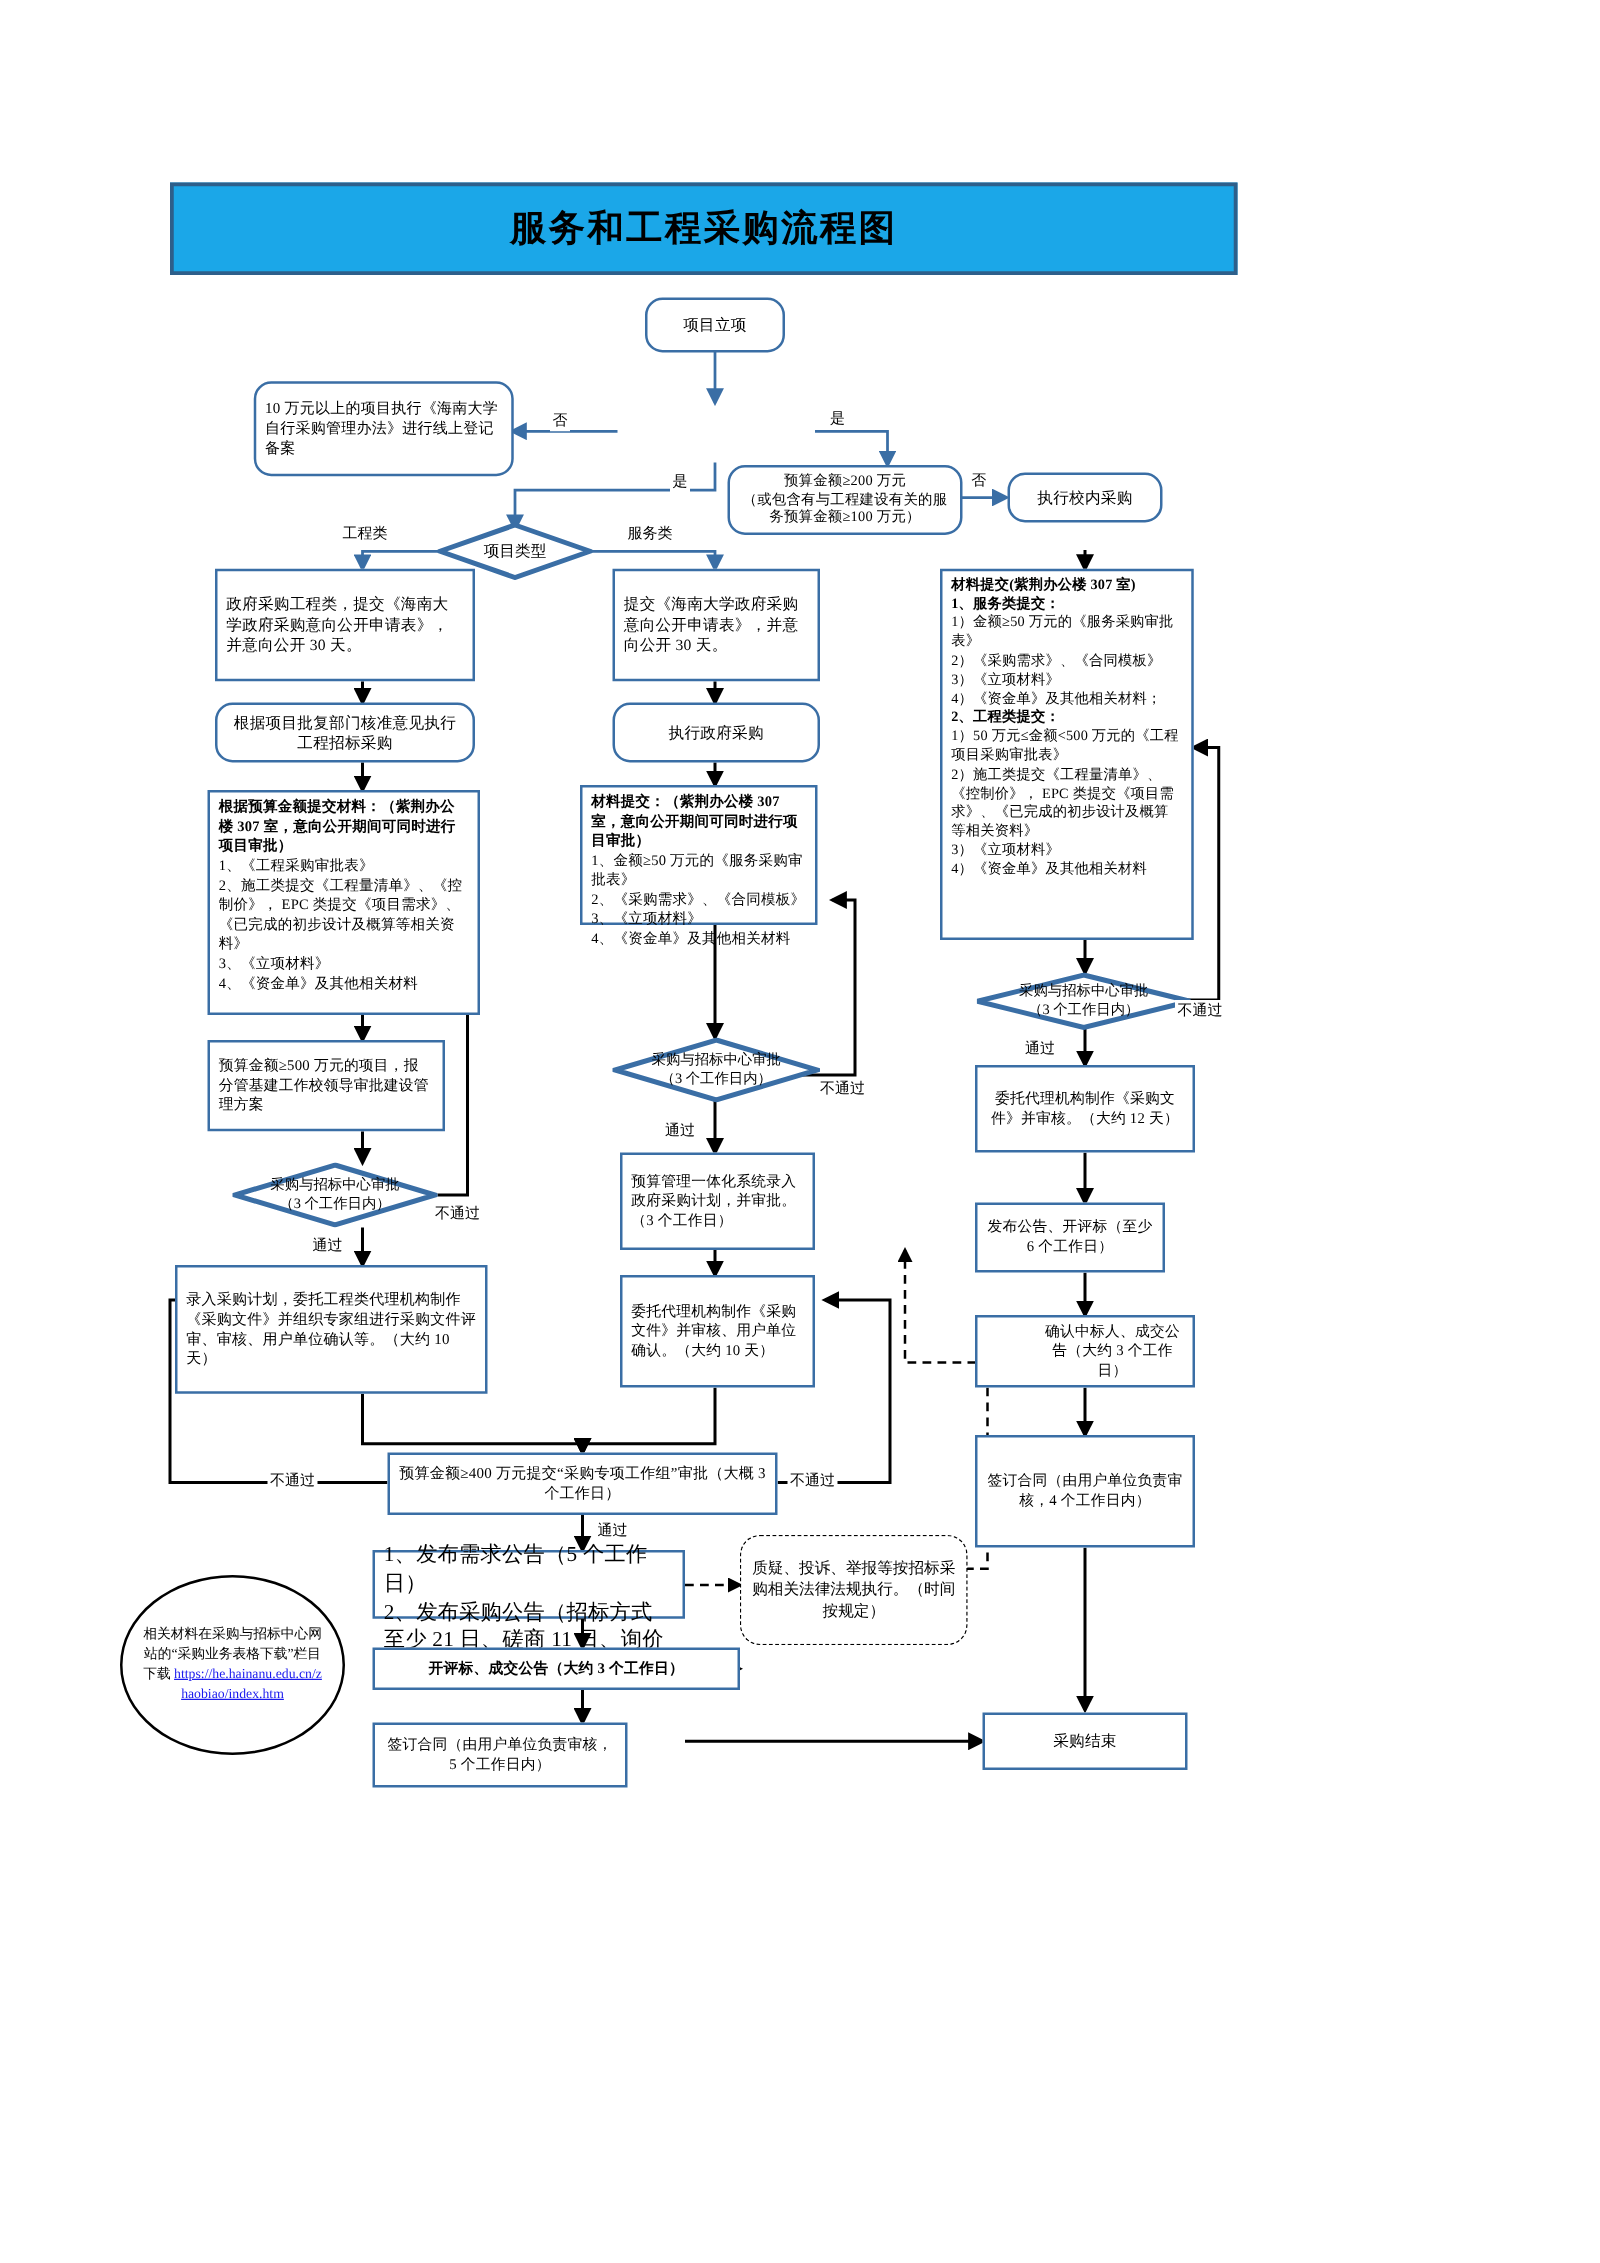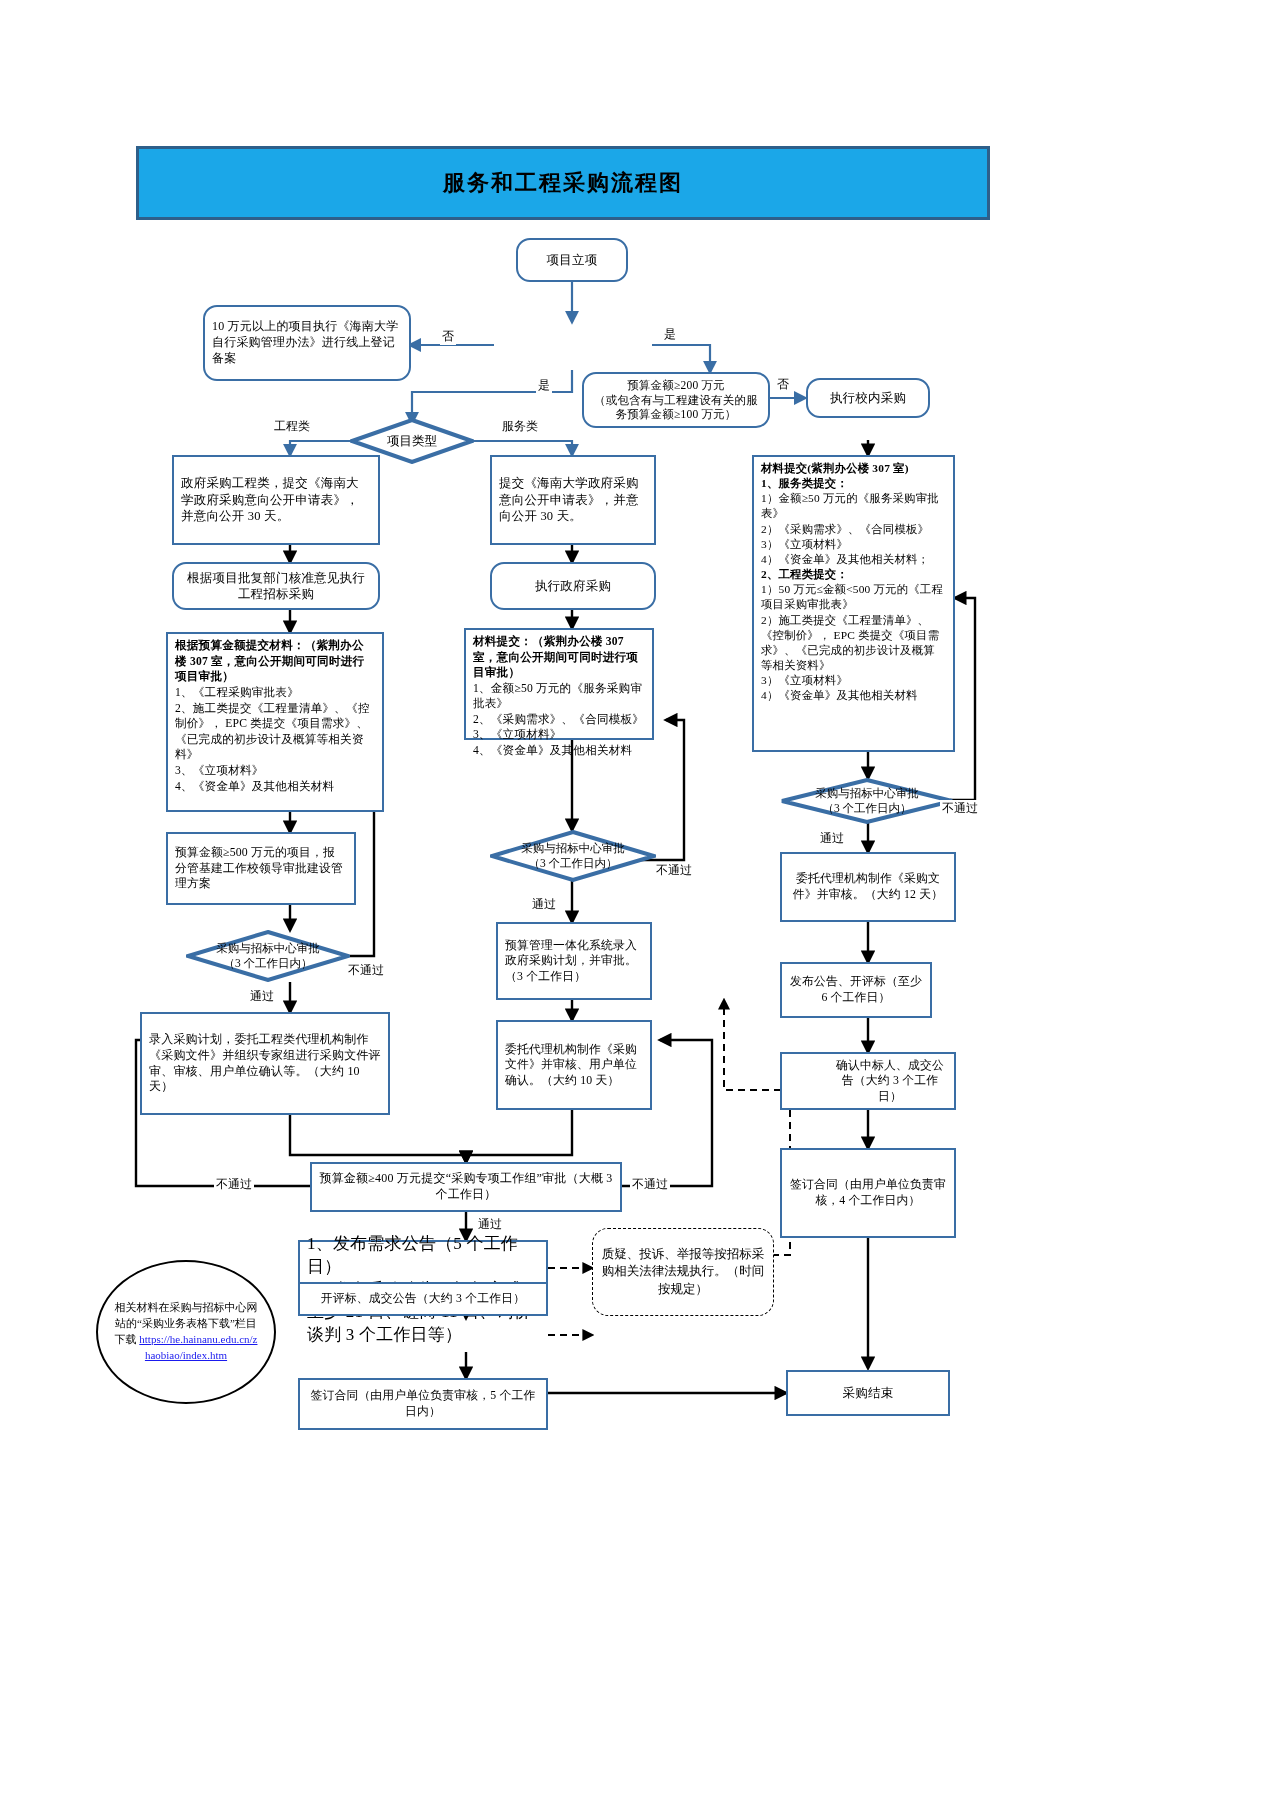--- a/index.html
+++ b/index.html
@@ -50,21 +50,21 @@
     position:absolute;border:1.6px dashed #000;border-radius:16px;background:#fff;
     display:flex;align-items:center;justify-content:center;text-align:center;
     font-size:12.5px;line-height:1.4;z-index:3;
   }
 
   
   #titlebar{
     position:absolute;left:136px;top:146px;width:848px;height:68px;
     background:#1BA7E8;border:3px solid #2E5F8A;
     display:flex;align-items:center;justify-content:center;
-    font-size:22px;font-weight:bold;letter-spacing:2px;z-index:4;
+    font-size:29px;font-weight:bold;letter-spacing:2px;z-index:4;
     font-family:"Liberation Serif","DejaVu Serif",serif;
   }
 
   
   .elabel{
     position:absolute;font-size:12px;background:#fff;padding:0 2px;z-index:5;
     white-space:nowrap;
   }
 </style>
 </head>
@@ -300,25 +300,25 @@
 
   <div class="node rect" style="left:310px;top:1162px;width:312px;height:50px;">
     <div class="inner" style="font-size:12px;white-space:normal;">预算金额≥400 万元提交“采购专项工作组”审批（大概 3 个工作日）</div>
   </div>
 
   <div class="node rect left" style="left:298px;top:1240px;width:250px;height:55px;">
     <div class="inner" style="font-size:17px;white-space:pre-line;line-height:1.35;margin-top:45px;">1、发布需求公告（5 个工作日）
 2、发布采购公告（招标方式至少 21 日、磋商 11 日、询价谈判 3 个工作日等）</div>
   </div>
 
-  <div class="node rect" style="left:298px;top:1282px;width:250px;height:34px;">
+  <div class="node rect" style="left:298px;top:1318px;width:294px;height:34px;font-weight:bold;">
     <div class="inner" style="font-size:11.8px;">开评标、成交公告（大约 3 个工作日）</div>
   </div>
 
-  <div class="node rect" style="left:298px;top:1378px;width:250px;height:52px;">
+  <div class="node rect" style="left:298px;top:1378px;width:204px;height:52px;">
     <div class="inner" style="font-size:11.8px;">签订合同（由用户单位负责审核，5 个工作日内）</div>
   </div>
 
   <div class="dashnode" style="left:592px;top:1228px;width:180px;height:86px;">
     <div style="padding:4px 8px;">质疑、投诉、举报等按招标采购相关法律法规执行。（时间按规定）</div>
   </div>
 
   <div class="node rect" style="left:786px;top:1370px;width:164px;height:46px;">
     <div class="inner">采购结束</div>
   </div>

